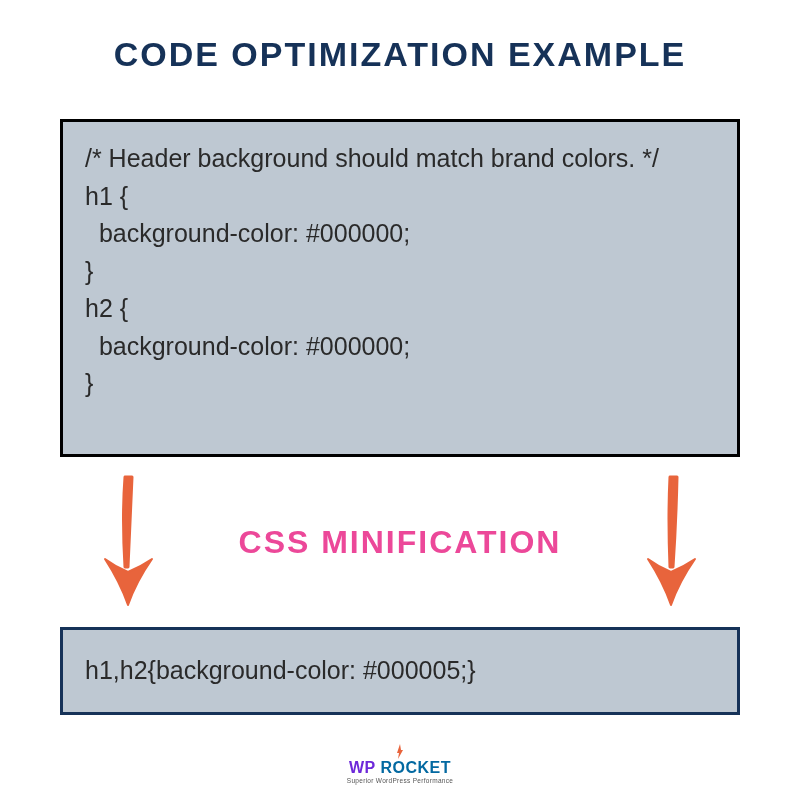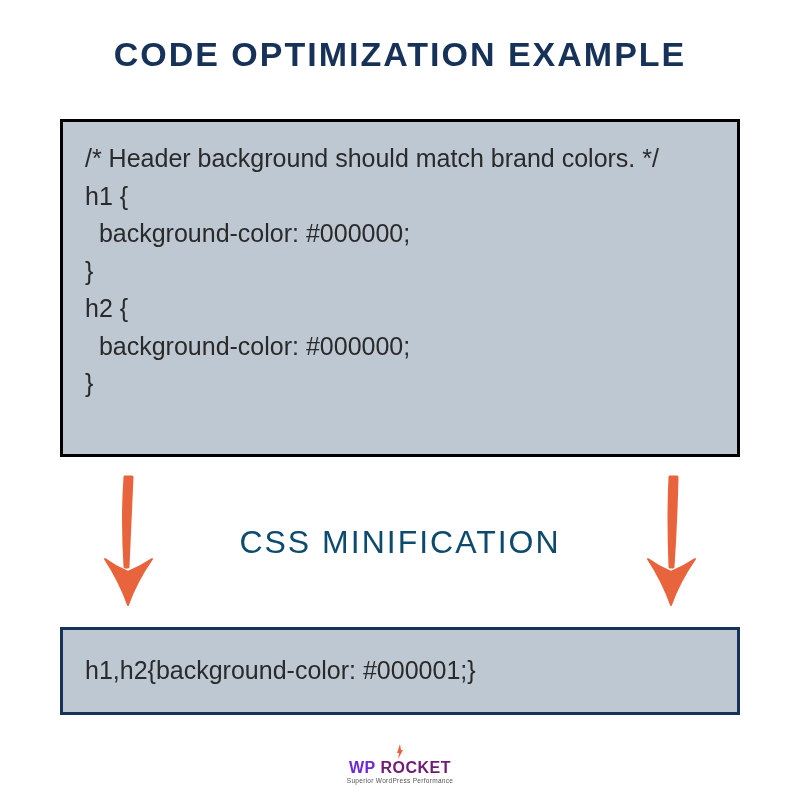--- a/index.html
+++ b/index.html
@@ -53,42 +53,42 @@
       justify-content: space-between;
       padding: 10px 30px 10px 30px;
       height: 170px;
       position: relative;
     }
     .arrow-svg {
       width: 80px;
       height: 150px;
     }
     .middle-label {
-      color: #0c4a6e;
+      color: #ec4899;
       font-size: 32px;
-      font-weight: 400;
+      font-weight: 700;
       letter-spacing: 2px;
       text-align: center;
     }
     .footer-logo {
       margin-top: 28px;
       display: flex;
       flex-direction: column;
       align-items: center;
     }
     .logo-text {
       font-size: 16px;
       font-weight: 800;
       letter-spacing: 0.5px;
     }
     .logo-wp {
       color: #6d28d9;
     }
     .logo-rocket {
-      color: #701a75;
+      color: #0369a1;
     }
     .logo-tagline {
       font-size: 6.5px;
       color: #555;
       letter-spacing: 0.3px;
       margin-top: 0px;
     }
   </style>
 </head>
 <body>
@@ -108,21 +108,21 @@
     <path d="M 35 10 Q 32 50 35 100 L 38 100 Q 40 55 42 10 Z" fill="#e8643c" stroke="#e8643c" stroke-width="3" stroke-linejoin="round"></path>
     <path d="M 15 92 Q 30 115 38 138 Q 46 115 62 92 Q 50 100 38 105 Q 26 100 15 92 Z" fill="#e8643c" stroke="#e8643c" stroke-width="2" stroke-linejoin="round"></path>
   </svg>
   <div class="middle-label">CSS MINIFICATION</div>
   <svg class="arrow-svg" viewBox="0 0 80 150">
     <path d="M 40 10 Q 38 50 40 100 L 43 100 Q 46 55 47 10 Z" fill="#e8643c" stroke="#e8643c" stroke-width="3" stroke-linejoin="round"></path>
     <path d="M 18 92 Q 33 115 41 138 Q 49 115 65 92 Q 53 100 41 105 Q 29 100 18 92 Z" fill="#e8643c" stroke="#e8643c" stroke-width="2" stroke-linejoin="round"></path>
   </svg>
 </div>
 
-<div class="code-box bottom">h1,h2{background-color: #000001;}</div>
+<div class="code-box bottom">h1,h2{background-color: #000005;}</div>
 
 <div class="footer-logo">
   <svg width="14" height="18" viewBox="0 0 14 18" style="margin-bottom:-2px;">
     <path d="M 7 1 L 4 10 L 6 10 L 5 16 L 10 7 L 8 7 Z" fill="#e8643c"></path>
   </svg>
   <div class="logo-text">
     <span class="logo-wp">WP</span><span class="logo-rocket"> ROCKET</span>
   </div>
   <div class="logo-tagline">Superior WordPress Performance</div>
 </div>

